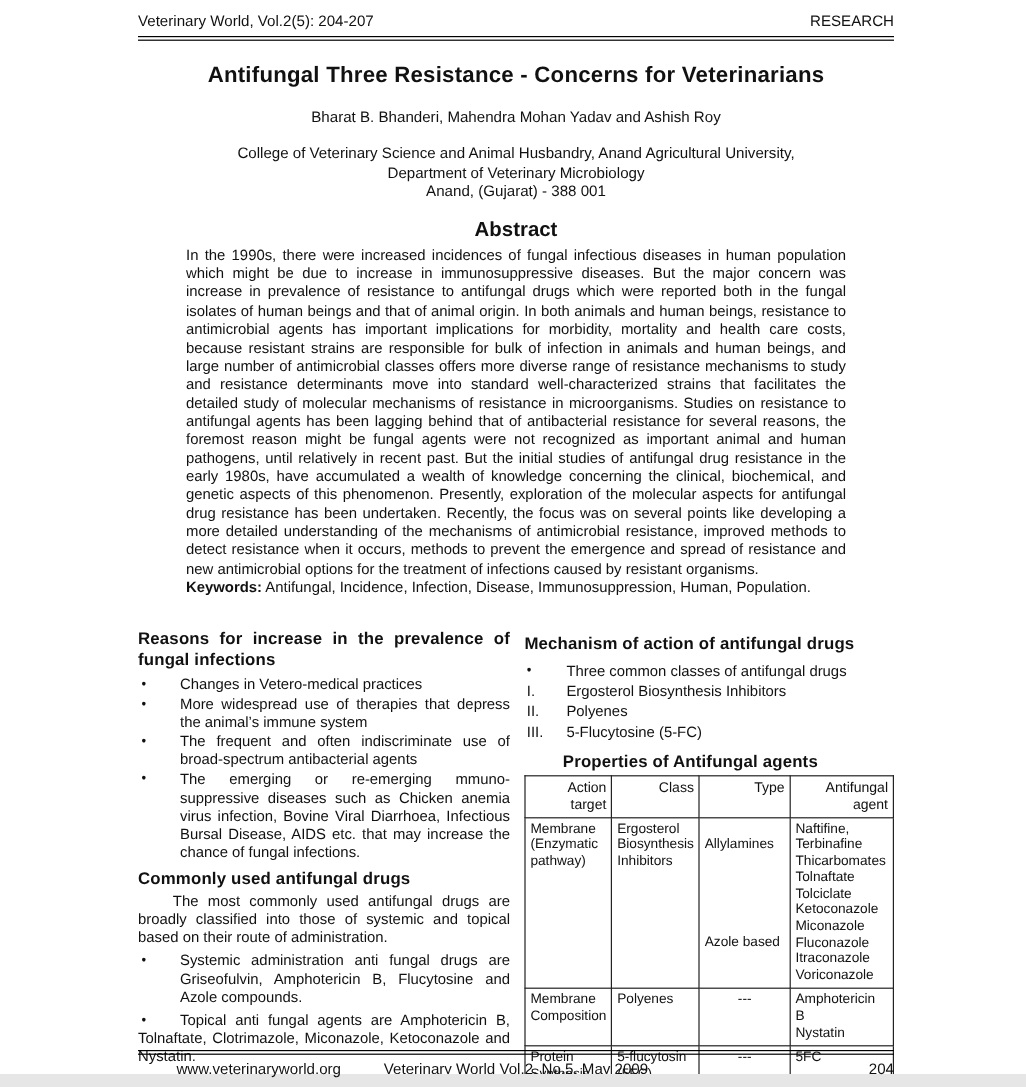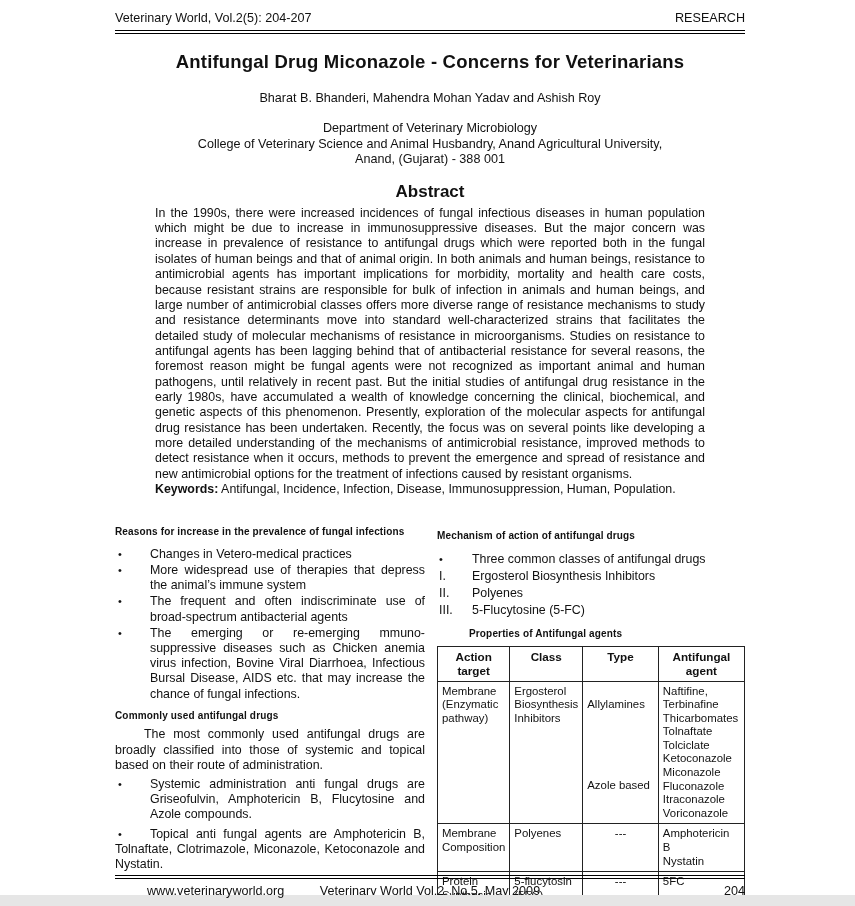--- a/index.html
+++ b/index.html
@@ -45,21 +45,21 @@
   }
   .keywords-line { font-size:12.4px; line-height:15.35px; text-align:justify; }
   .keywords-line .kw-label { font-weight:bold; }
 
   
   .columns { display:flex; margin-top:27px; }
   .col-left  { width:310px; margin-right:12px; }
   .col-right { width:308px; }
 
   .col-heading {
-    font-weight:bold; font-size:10px; line-height:16.5px;
+    font-weight:bold; font-size:14px; line-height:16.5px;
     letter-spacing:0.15px; text-align:justify;
   }
   .col-left .body-text { font-size:12.4px; line-height:15.2px; text-align:justify; }
 
   .bullet-item { position:relative; padding-left:35px; margin-top:1px; }
   .bullet-item .marker { position:absolute; left:3px; top:0; font-size:11px; }
   .bullet-flow { position:relative; text-indent:35px; margin-top:1px; }
   .bullet-flow .marker { position:absolute; left:3px; top:0; font-size:11px; text-indent:0; }
   .indent-para { text-indent:29px; margin-top:3px; }
   .mt6 { margin-top:6px; }
@@ -74,21 +74,21 @@
   
   .props-heading { margin-top:7px;padding-left:32px; }
   table.props {
     margin-top:4px;
     width:308px;
     border-collapse:collapse;
     font-size:11.4px; line-height:13.6px;
   }
   table.props, table.props td, table.props th { border:1.5px solid #222; }
   table.props th {
-    font-size:11.7px; font-weight:bold; text-align:center;
+    font-size:11.7px; font-weight:normal; text-align:right;
     padding:3px 4px; vertical-align:top; height:33px;
   }
   table.props td { padding:3px 4px; vertical-align:top; white-space:pre-line; }
   .col-w1 { width:68px; } .col-w2 { width:73px; } .col-w3 { width:80px; } .col-w4 { width:87px; }
   td.type-cell .type-lower { margin-top:54px; }
   tr.row1 td { height:138px; }
   tr.row2 td { height:39px; }
   tr.row3 td { height:36px; }
   td.dash-mid { text-align:center; vertical-align:middle; white-space:normal; }
   td.dash-top { text-align:center; white-space:normal; }
@@ -113,27 +113,27 @@
 <body>
 
 <div class="page">
   <div class="content">
 
     <div class="journal-header">
       <span>Veterinary World, Vol.2(5): 204-207</span>
       <span>RESEARCH</span>
     </div>
 
-    <div class="article-title">Antifungal Drug Miconazole - Concerns for Veterinarians</div>
+    <div class="article-title">Antifungal Three Resistance - Concerns for Veterinarians</div>
 
     <div class="article-authors">Bharat B. Bhanderi, Mahendra Mohan Yadav and Ashish Roy</div>
 
     <div class="affiliation">
+      <div>College of Veterinary Science and Animal Husbandry, Anand Agricultural University,</div>
       <div>Department of Veterinary Microbiology</div>
-      <div>College of Veterinary Science and Animal Husbandry, Anand Agricultural University,</div>
       <div>Anand, (Gujarat) - 388 001</div>
     </div>
 
     <div class="abstract-block">
       <div class="abstract-heading">Abstract</div>
       <div class="abstract-body">In the 1990s, there were increased incidences of fungal infectious diseases in human population which might be due to increase in immunosuppressive diseases. But the major concern was increase in prevalence of resistance to antifungal drugs which were reported both in the fungal isolates of human beings and that of animal origin. In both animals and human beings, resistance to antimicrobial agents has important implications for morbidity, mortality and health care costs, because resistant strains are responsible for bulk of infection in animals and human beings, and large number of antimicrobial classes offers more diverse range of resistance mechanisms to study and resistance determinants move into standard well-characterized strains that facilitates the detailed study of molecular mechanisms of resistance in microorganisms. Studies on resistance to antifungal agents has been lagging behind that of antibacterial resistance for several reasons, the foremost reason might be fungal agents were not recognized as important animal and human pathogens, until relatively in recent past. But the initial studies of antifungal drug resistance in the early 1980s, have accumulated a wealth of knowledge concerning the clinical, biochemical, and genetic aspects of this phenomenon. Presently, exploration of the molecular aspects for antifungal drug resistance has been undertaken. Recently, the focus was on several points like developing a more detailed understanding of the mechanisms of antimicrobial resistance, improved methods to detect resistance when it occurs, methods to prevent the emergence and spread of resistance and new antimicrobial options for the treatment of infections caused by resistant organisms.</div>
       <div class="keywords-line"><span class="kw-label">Keywords:</span><span> Antifungal, Incidence, Infection, Disease, Immunosuppression, Human, Population.</span></div>
     </div>
 
     <div class="columns">

